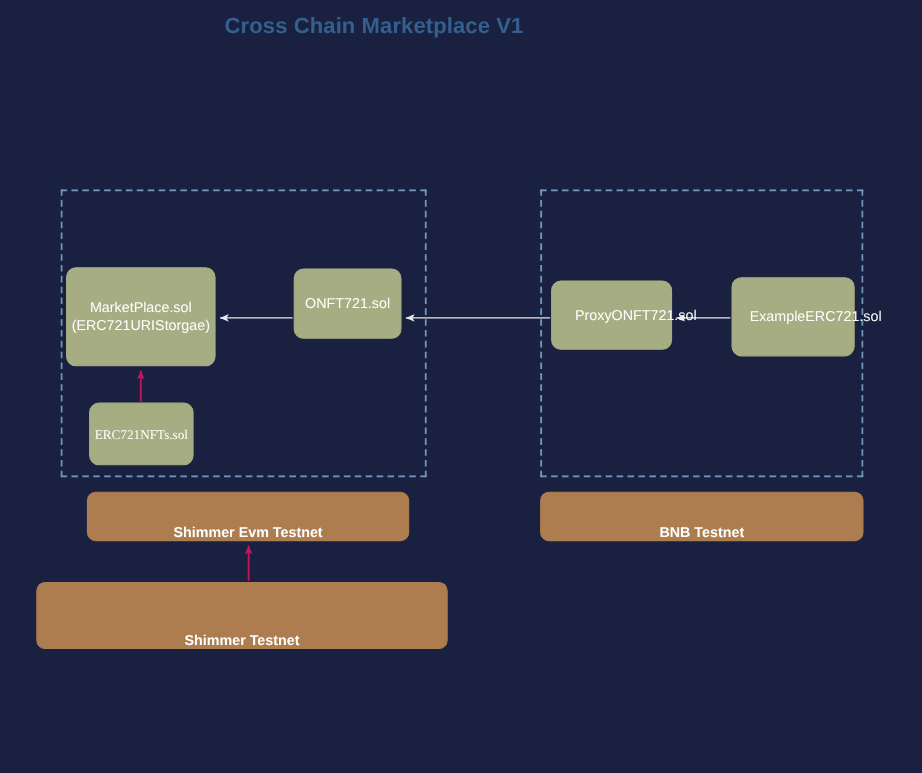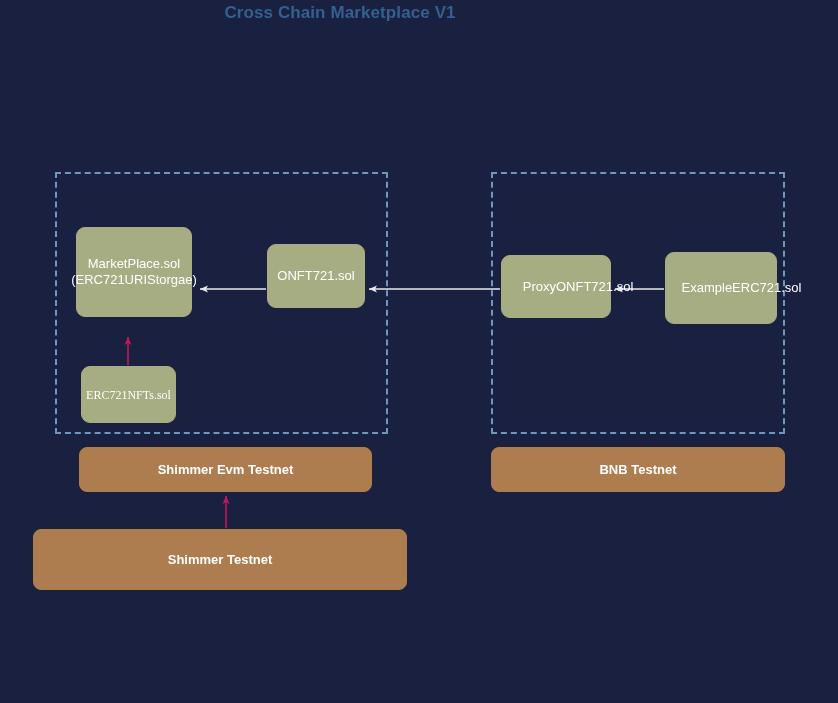--- a/index.html
+++ b/index.html
@@ -16,26 +16,26 @@
   }
   #canvas {
     position: absolute;
     left: 0; top: 0;
     width: 838px;
     height: 703px;
   }
   .title-block {
     position: absolute;
     left: 0;
-    top: 0;
+    top: 12px;
     width: 680px;
     text-align: center;
     color: #33608f;
     font-weight: bold;
-    font-size: 17px;
+    font-size: 20px;
     line-height: 21px;
     padding-top: 2px;
     letter-spacing: 0.1px;
   }
   .title-line { display: block; }
 
   .group {
     position: absolute;
     border: 2px dashed #6f96bd;
     border-radius: 1px;
@@ -55,36 +55,36 @@
     justify-content: center;
     text-align: center;
     font-size: 13px;
     line-height: 16px;
     box-sizing: border-box;
     white-space: nowrap;
   }
   .node .label { display: block; }
   .node.mono { font-family: Liberation Serif, serif; font-size: 12px; }
 
-  #node-marketplace  { left: 60px;  top: 227px; width: 116px; height: 90px; margin-left: 16px; }
+  #node-marketplace  { left: 60px;  top: 243px; width: 136px; height: 90px; }
   #node-onft721      { left: 267px; top: 244px; width: 98px;  height: 64px; }
   #node-proxyonft721 { left: 501px; top: 255px; width: 110px; height: 63px; padding-left: 44px; }
   #node-exampleerc721{ left: 665px; top: 252px; width: 112px; height: 72px; padding-left: 41px; }
   #node-erc721nfts   { left: 81px;  top: 366px; width: 95px;  height: 57px; }
 
   .chain {
     position: absolute;
     background: #ad7d4f;
     border: 1px solid #ad7d4f;
     border-radius: 8px;
     color: #ffffff;
     font-weight: bold;
     font-size: 13px;
     display: flex;
-    align-items: center;
+    align-items: flex-end;
     justify-content: center;
     text-align: center;
     box-sizing: border-box;
   }
   #chain-shimmer-evm { left: 79px;  top: 447px; width: 293px; height: 45px; }
   #chain-bnb         { left: 491px; top: 447px; width: 294px; height: 45px; }
   #chain-shimmer     { left: 33px;  top: 529px; width: 374px; height: 61px; }
 </style>
 </head>
 <body>

